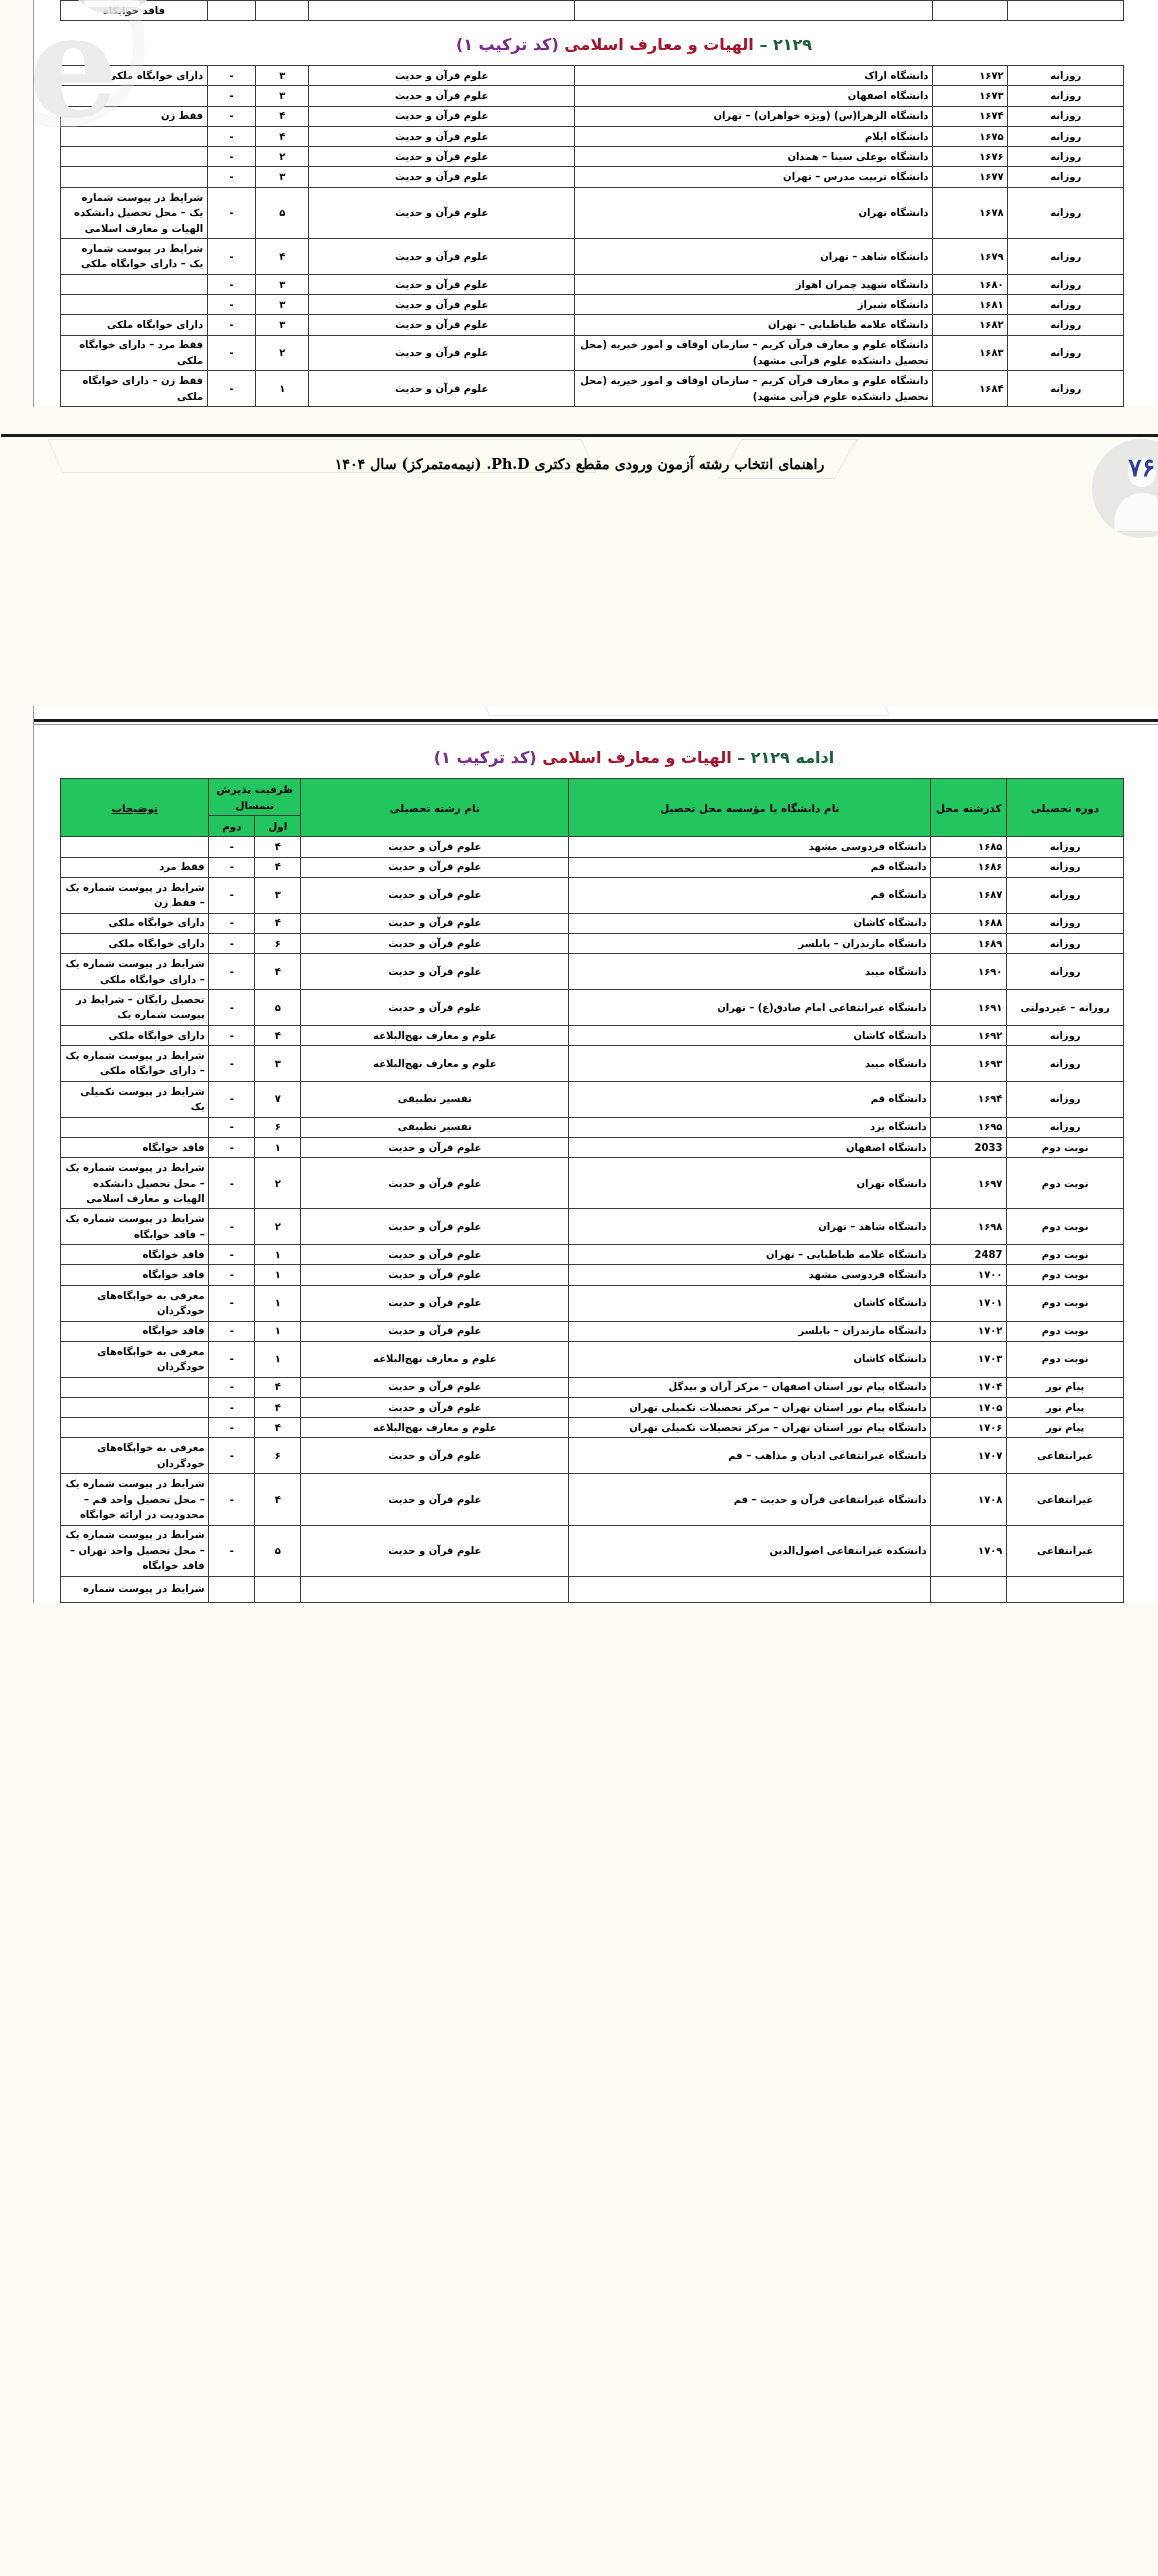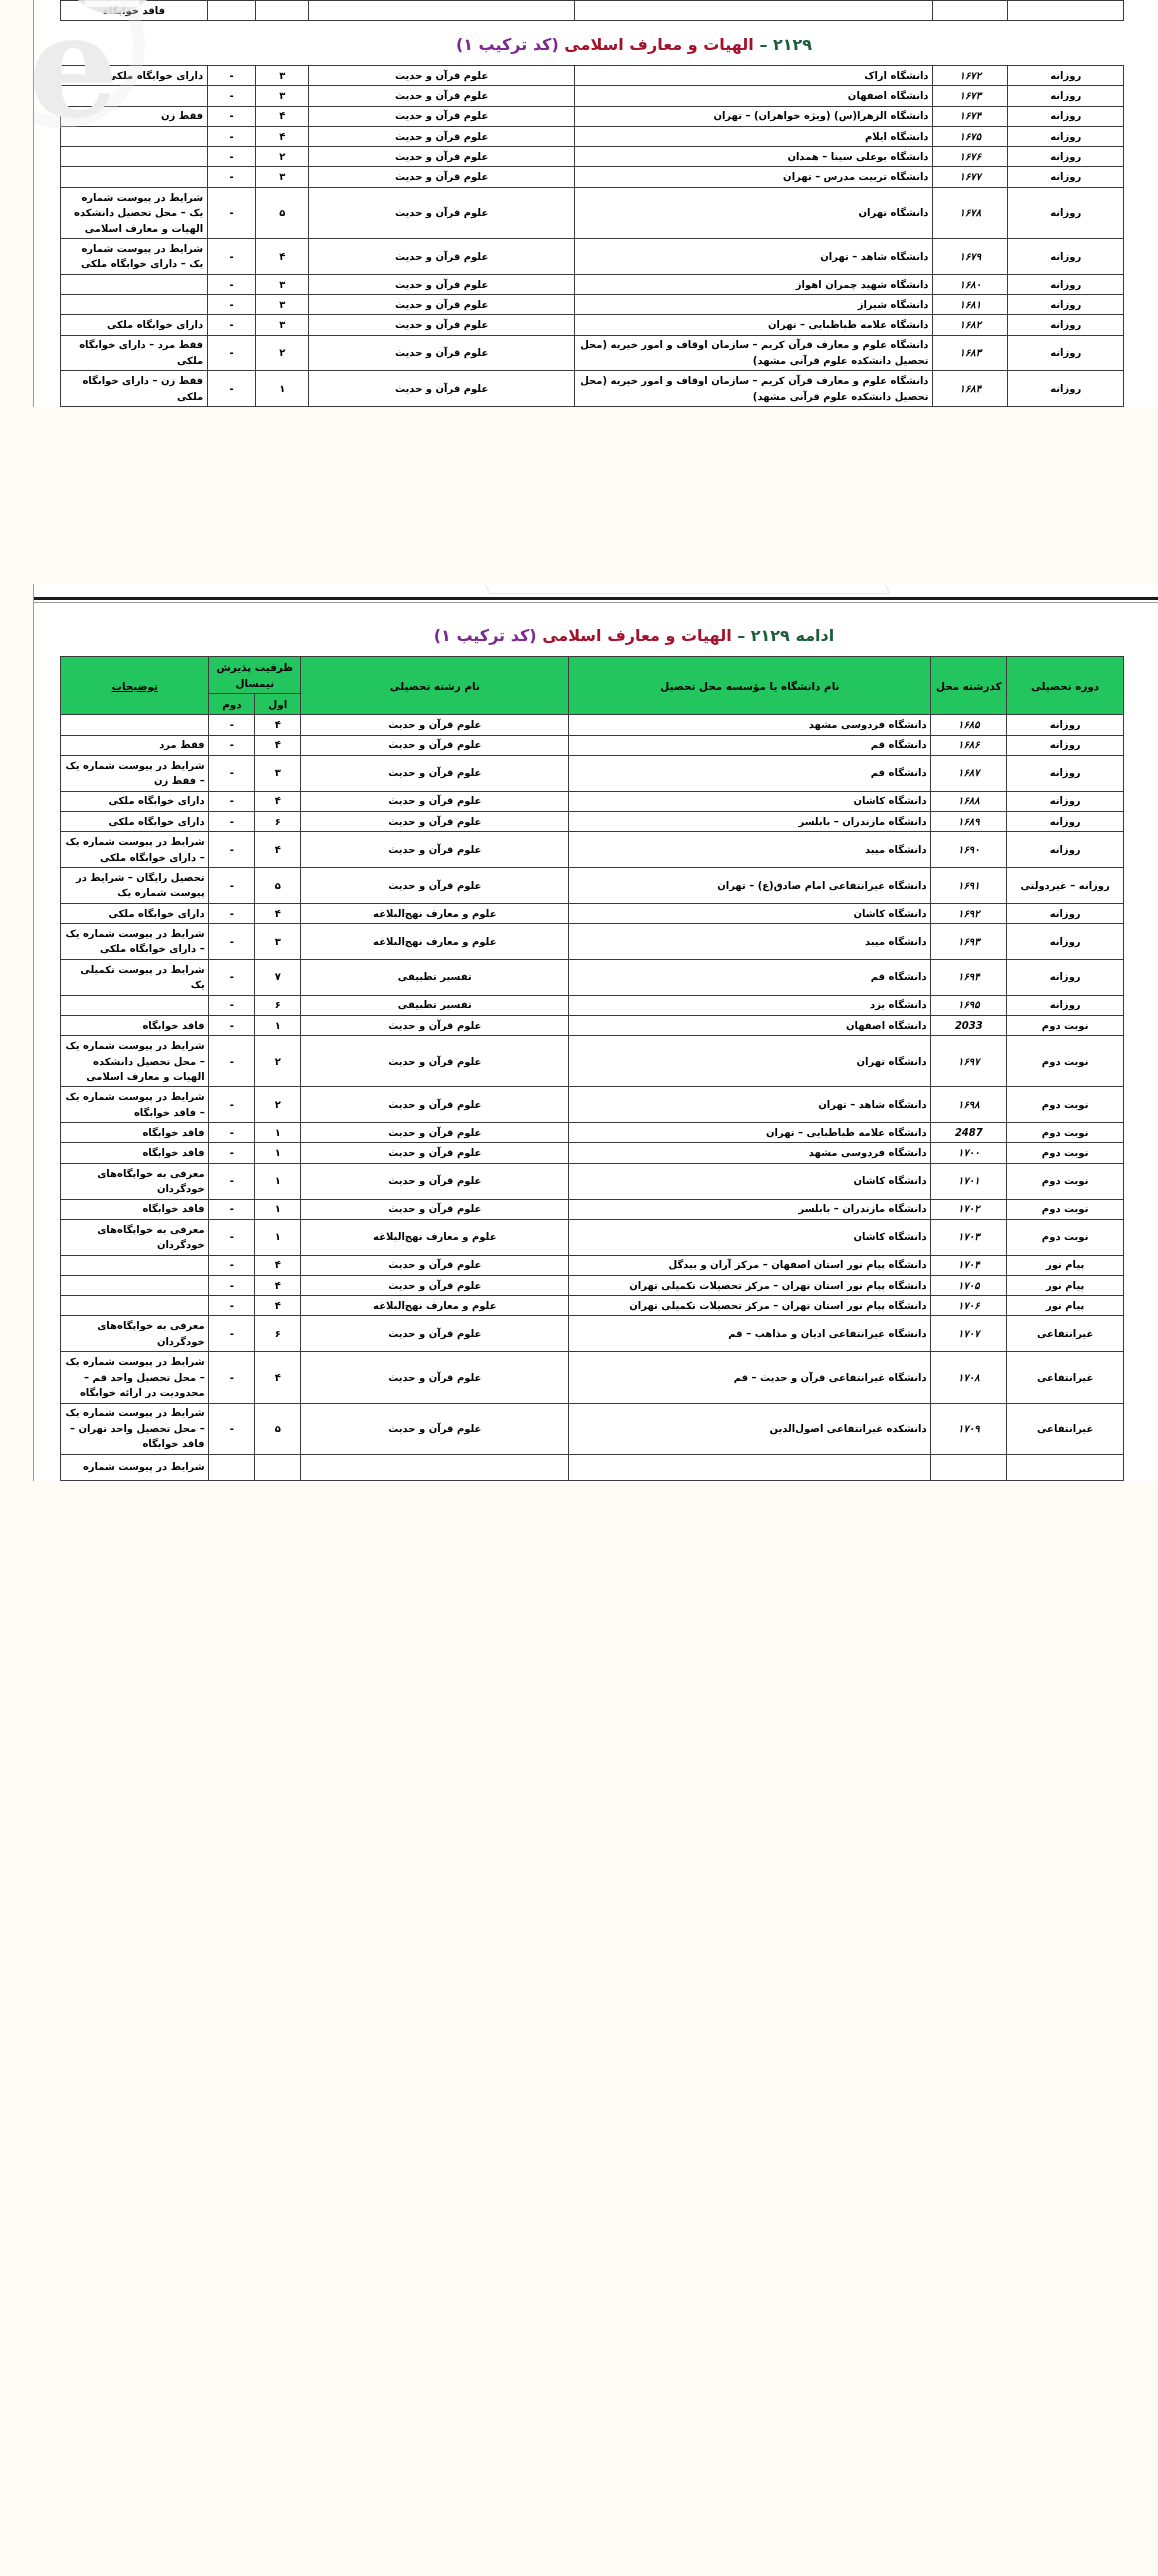--- a/index.html
+++ b/index.html
@@ -85,21 +85,21 @@
     overflow:hidden;
   }
   thead th{
     background:#22c55e;
     text-align:center;
     font-size:10.4px;
     font-weight:bold;
     padding:4.7px 2.8px;
   }
   td.c-dore{width:80px;text-align:center;}
-  td.c-code{width:49px;text-align:center;font-style:italic;}
+  td.c-code{width:49px;text-align:right;}
   td.c-uni{width:266px;text-align:right;padding-right:5.7px;}
   td.c-field{width:195px;text-align:center;}
   td.c-n1{width:32px;text-align:center;}
   td.c-n2{width:28.5px;text-align:center;}
   td.c-note{width:104px;text-align:right;padding-right:4.7px;}
   th.h-dore{width:80px;}
   th.h-code{width:49px;}
   th.h-uni{width:266px;}
   th.h-field{width:195px;margin-top:6px;}
   th.h-cap{width:61px;}
@@ -276,20 +276,28 @@
       <td class="c-n1">۱</td>
       <td class="c-n2">-</td>
       <td class="c-note">فقط زن – دارای خوابگاه ملکی</td>
     </tr>
         </tbody>
       </table>
 
     <div class="wm-person" style="top:-85px;left:28.5px;"></div>
   </div>
 
+  <div class="foot-wrap">
+    <div class="foot-rule"></div>
+    <div class="wm-diamond" style="top:32px;right:313px;width:114px;height:38px;border-width:0.9px;border-color:#e4e4e4;transform:skewX(-30deg);"></div>
+    <div class="wm-diamond" style="top:32px;right:570px;width:532px;height:32px;border-width:0.9px;border-color:#e8e8e8;transform:skewX(24deg);"></div>
+    <div class="wm-person" style="top:32px;right:-32px;"></div>
+    <div class="foot-text">راهنمای انتخاب رشته آزمون ورودی مقطع دکتری Ph.D. (نیمه‌متمرکز) سال ۱۴۰۴</div>
+    <div class="foot-page">۷۶</div>
+  </div>
 
   <div class="gap"></div>
 
   <div class="sheet" style="width:1126px;padding-top:0;">
 
     <div class="wm-glyph" style="top:-161px;left:-9.5px;font-size:161px;">e</div>
 
     <div style="position:relative;height:28.5px;">
       <div style="position:absolute;top:13.3px;right:0;left:0;height:2.8px;background:#1b1b1b;"></div>
       <div style="position:absolute;top:18px;right:0;left:0;height:0.9px;background:#9c9c9c;"></div>

